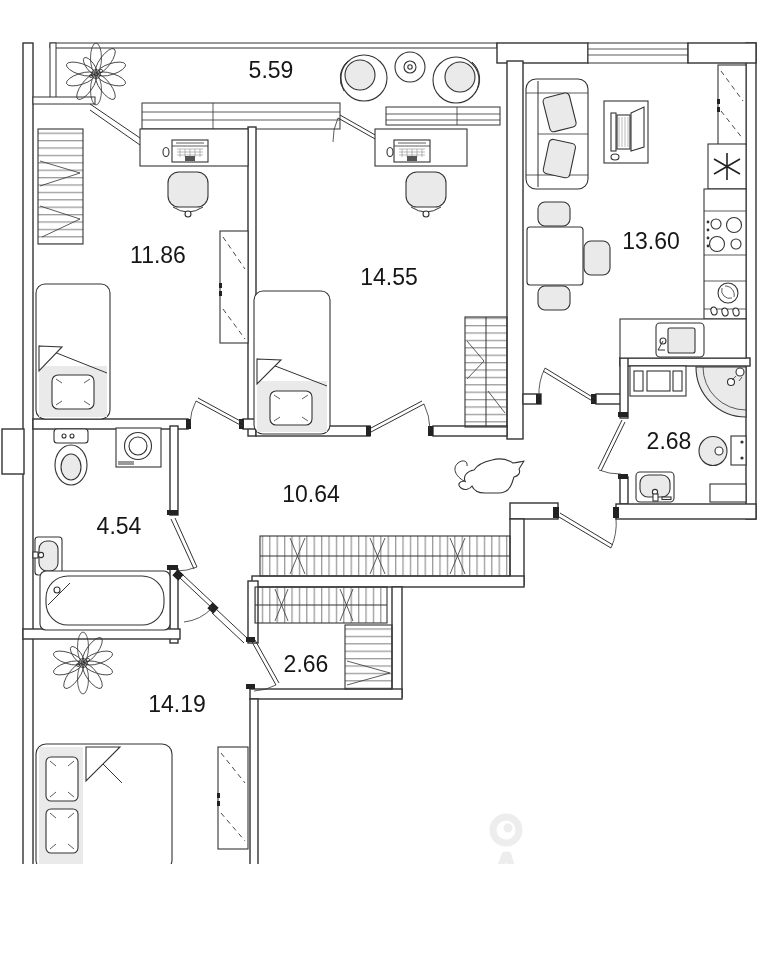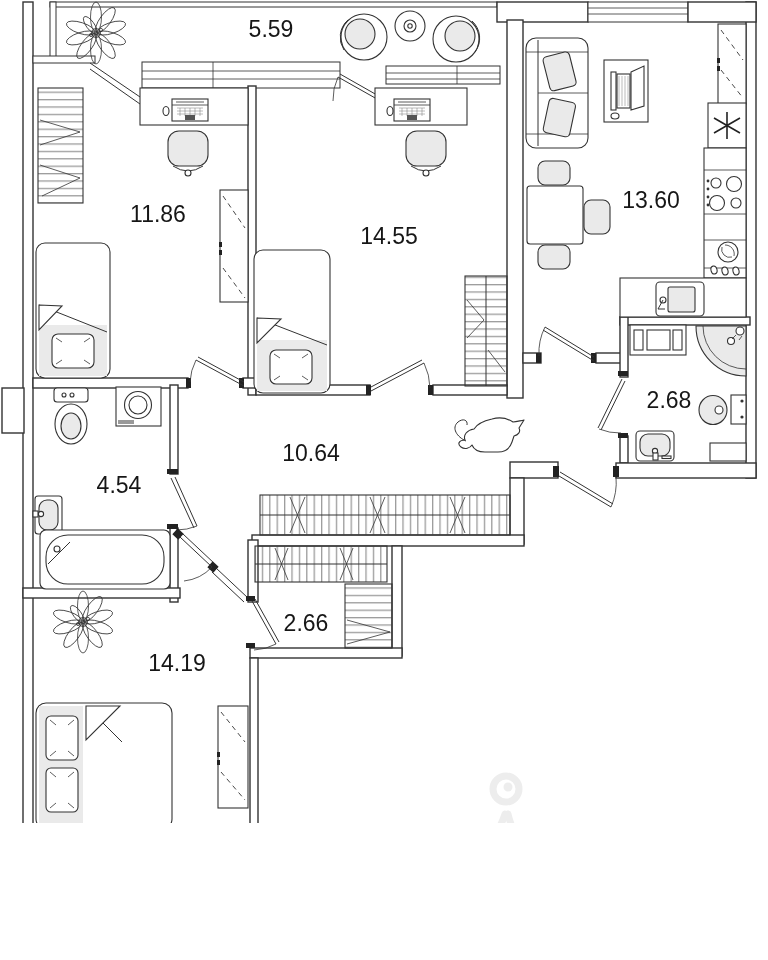--- a/index.html
+++ b/index.html
@@ -1,17 +1,17 @@
 <!DOCTYPE html>
 <html><head>
 <meta charset="utf-8">
 <style>
   html,body{margin:0;padding:0;background:#fff;}
   #stage{position:relative;width:768px;height:823px;background:#fff;overflow:hidden;
-         font-family:"Liberation Sans",sans-serif;}
+         font-family:"Liberation Sans",sans-serif;margin-top:41px;}
   svg{display:block}
   .w   {fill:#fff;stroke:#333;stroke-width:1.4;}
   .wt  {fill:#fff;stroke:#333;stroke-width:1;}
   .f   {fill:#fff;stroke:#333;stroke-width:1.1;}
   .g   {fill:#eaeaea;stroke:#333;stroke-width:1.1;}
   .ln  {fill:none;stroke:#333;stroke-width:1;}
   .lt  {fill:none;stroke:#333;stroke-width:.8;}
   .jamb{fill:#222;stroke:none;}
   .dash{fill:none;stroke:#333;stroke-width:.9;stroke-dasharray:5 4;}
   .room-label{font-family:"Liberation Sans",sans-serif;font-size:23px;font-weight:400;

